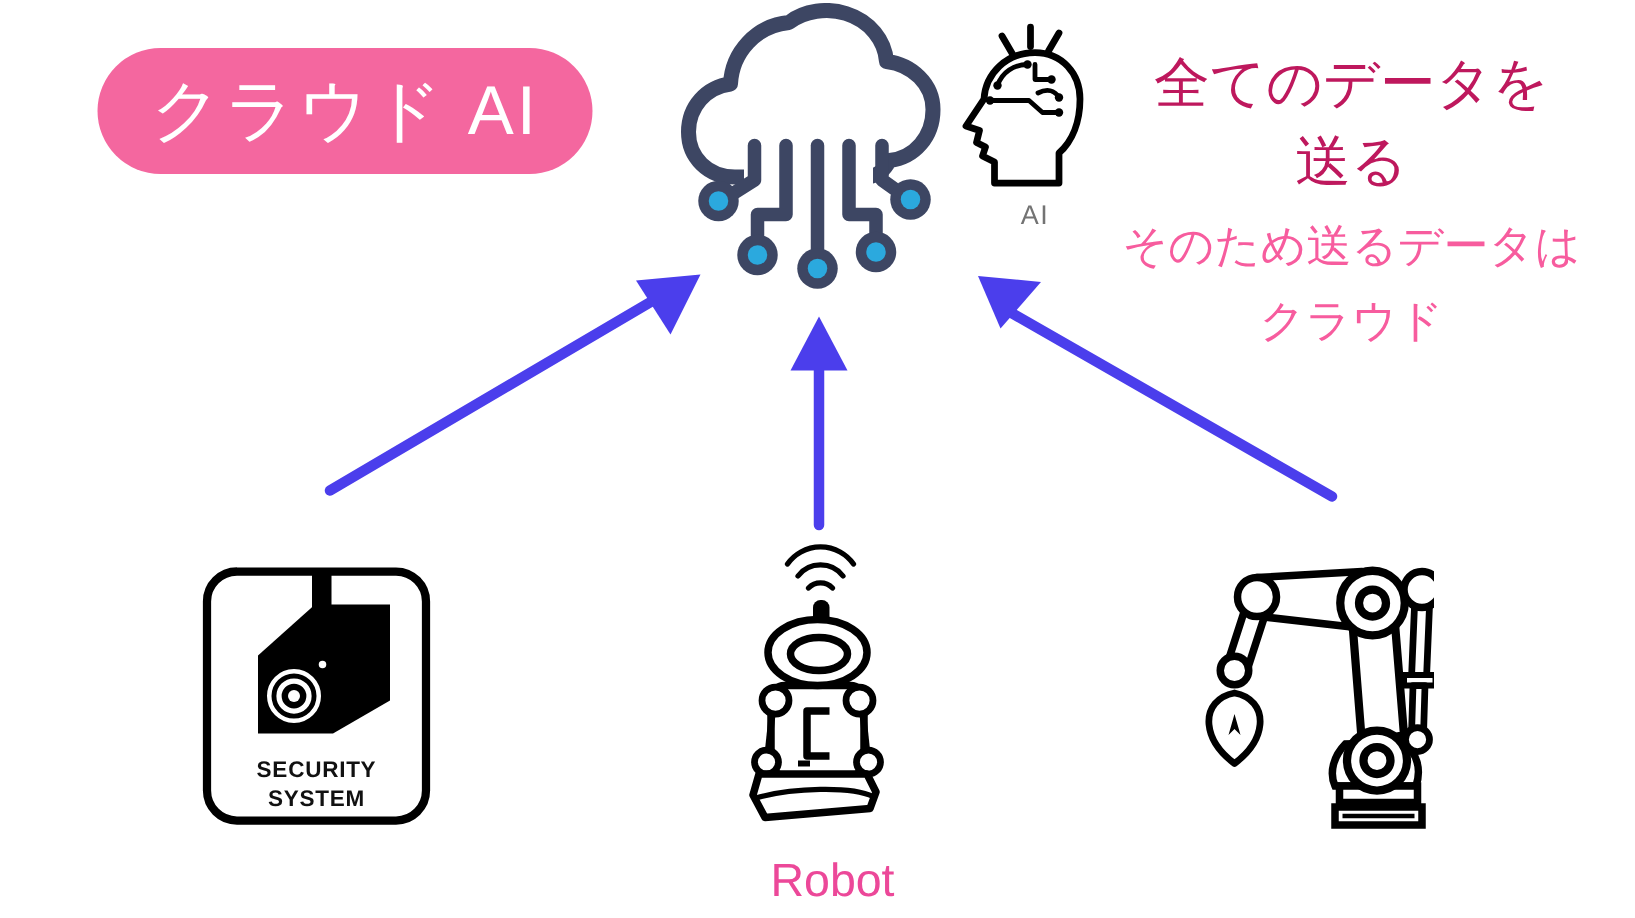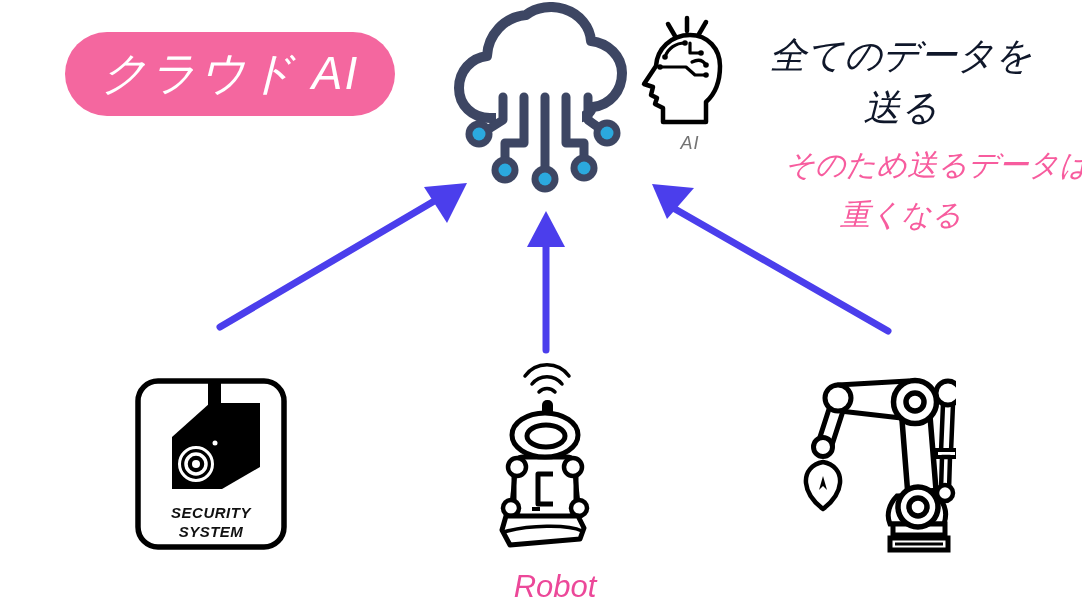--- a/index.html
+++ b/index.html
@@ -1,30 +1,29 @@
 <!DOCTYPE html>
 <html style="--badge-pink: #F4679F; --note-pink: #F75C9E; --arrow-blue: #4B3EEC; --cloud-navy: #3D4663; --dot-cyan: #2BA9DE;"><head>
 <meta charset="utf-8">
 <style>
   html,body{margin:0;padding:0;background:#fff;}
   #canvas{
     position:relative;width:1082px;height:612px;background:#ffffff;overflow:hidden;
     font-family:"Liberation Sans","DejaVu Sans",sans-serif;
-    font-style:italic;
   }
   .abs{position:absolute;}
   
   #badge{
     left:65px;top:32px;width:330px;height:84px;border-radius:42px;
     background:var(--badge-pink);display:flex;align-items:center;justify-content:center;
   }
   #badge .label{color:#ffffff;font-size:46px;font-weight:500;letter-spacing:2px;}
   
   #annotation{left:712px;top:30px;width:378px;text-align:center;}
-  .main-line{color:#0f172a;font-size:37px;line-height:52px;font-weight:400;}
+  .main-line{color:#be185d;font-size:37px;line-height:52px;font-weight:400;}
   .sub-line{color:var(--note-pink);font-size:30px;line-height:50px;font-weight:400;}
   #ai-label{left:640px;top:133px;width:100px;text-align:center;color:#737373;font-size:18px;letter-spacing:1px;}
   #robot-label{left:480px;top:569px;width:150px;text-align:center;color:#ec4899;font-size:31px;}
   
   .navy{stroke:var(--cloud-navy);}
   .navy-fill{fill:var(--cloud-navy);}
   .cyan-fill{fill:var(--dot-cyan);}
   .blk{stroke:#000000;}
   .arrow-line{stroke:var(--arrow-blue);stroke-width:7;stroke-linecap:round;}
   .arrow-head{fill:var(--arrow-blue);}
@@ -84,22 +83,22 @@
         <circle cx="45" cy="33" r="2.8"></circle>
       <circle cx="61" cy="43" r="2.8"></circle>
         <circle cx="66" cy="55" r="2.8"></circle>
     </g>
   </svg>
   <div id="ai-label" class="abs">AI</div>
 
   <div id="annotation" class="abs">
     <div class="main-line">全てのデータを</div>
     <div class="main-line">送る</div>
-    <div class="sub-line" style="margin-top:6px;text-align:right;">そのため送るデータは</div>
-    <div class="sub-line">重くなる</div>
+    <div class="sub-line" style="margin-top:6px;">そのため送るデータは</div>
+    <div class="sub-line">クラウド</div>
   </div>
 
   <svg class="abs" style="left:0;top:0;" width="1090" height="612" viewBox="0 0 1090 612">
     <g>
       <line class="arrow-line" x1="220" y1="327" x2="436" y2="200"></line>
       <polygon class="arrow-head" points="424,187 467,183 447,223"></polygon>
     </g>
     <g>
       <line class="arrow-line" x1="546" y1="350" x2="546" y2="246"></line>
       <polygon class="arrow-head" points="527,247 565,247 546,211"></polygon>

